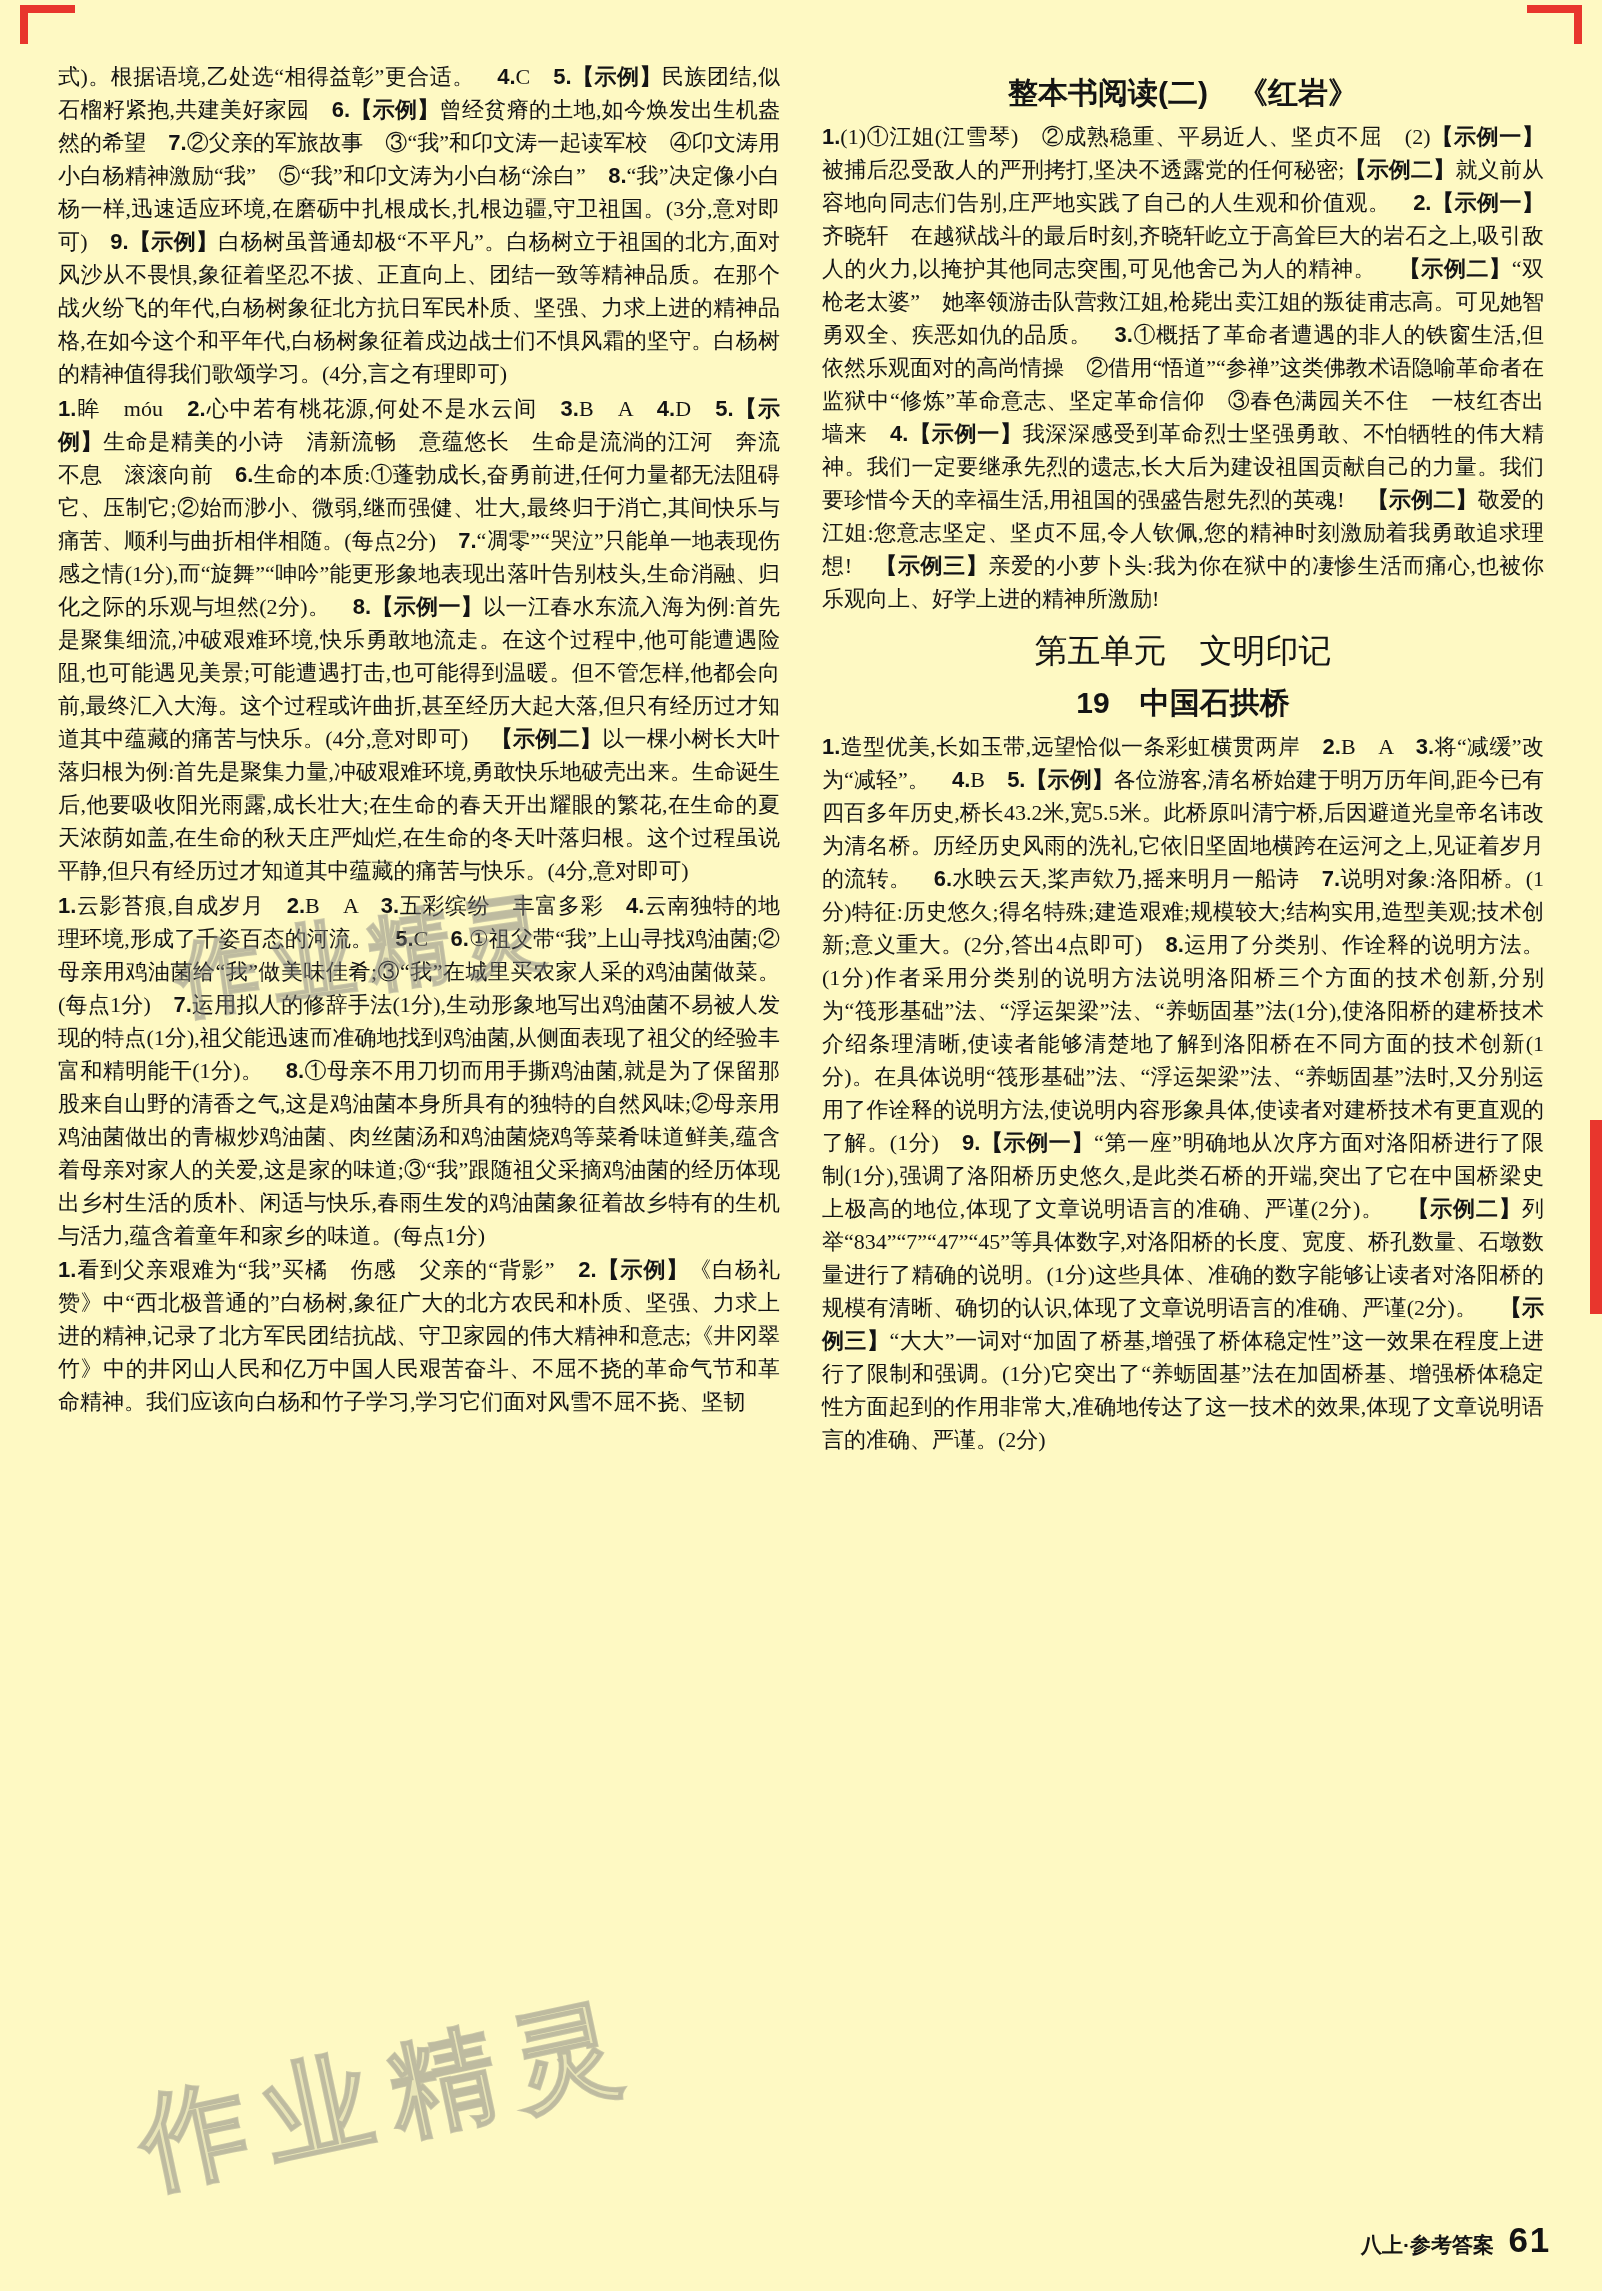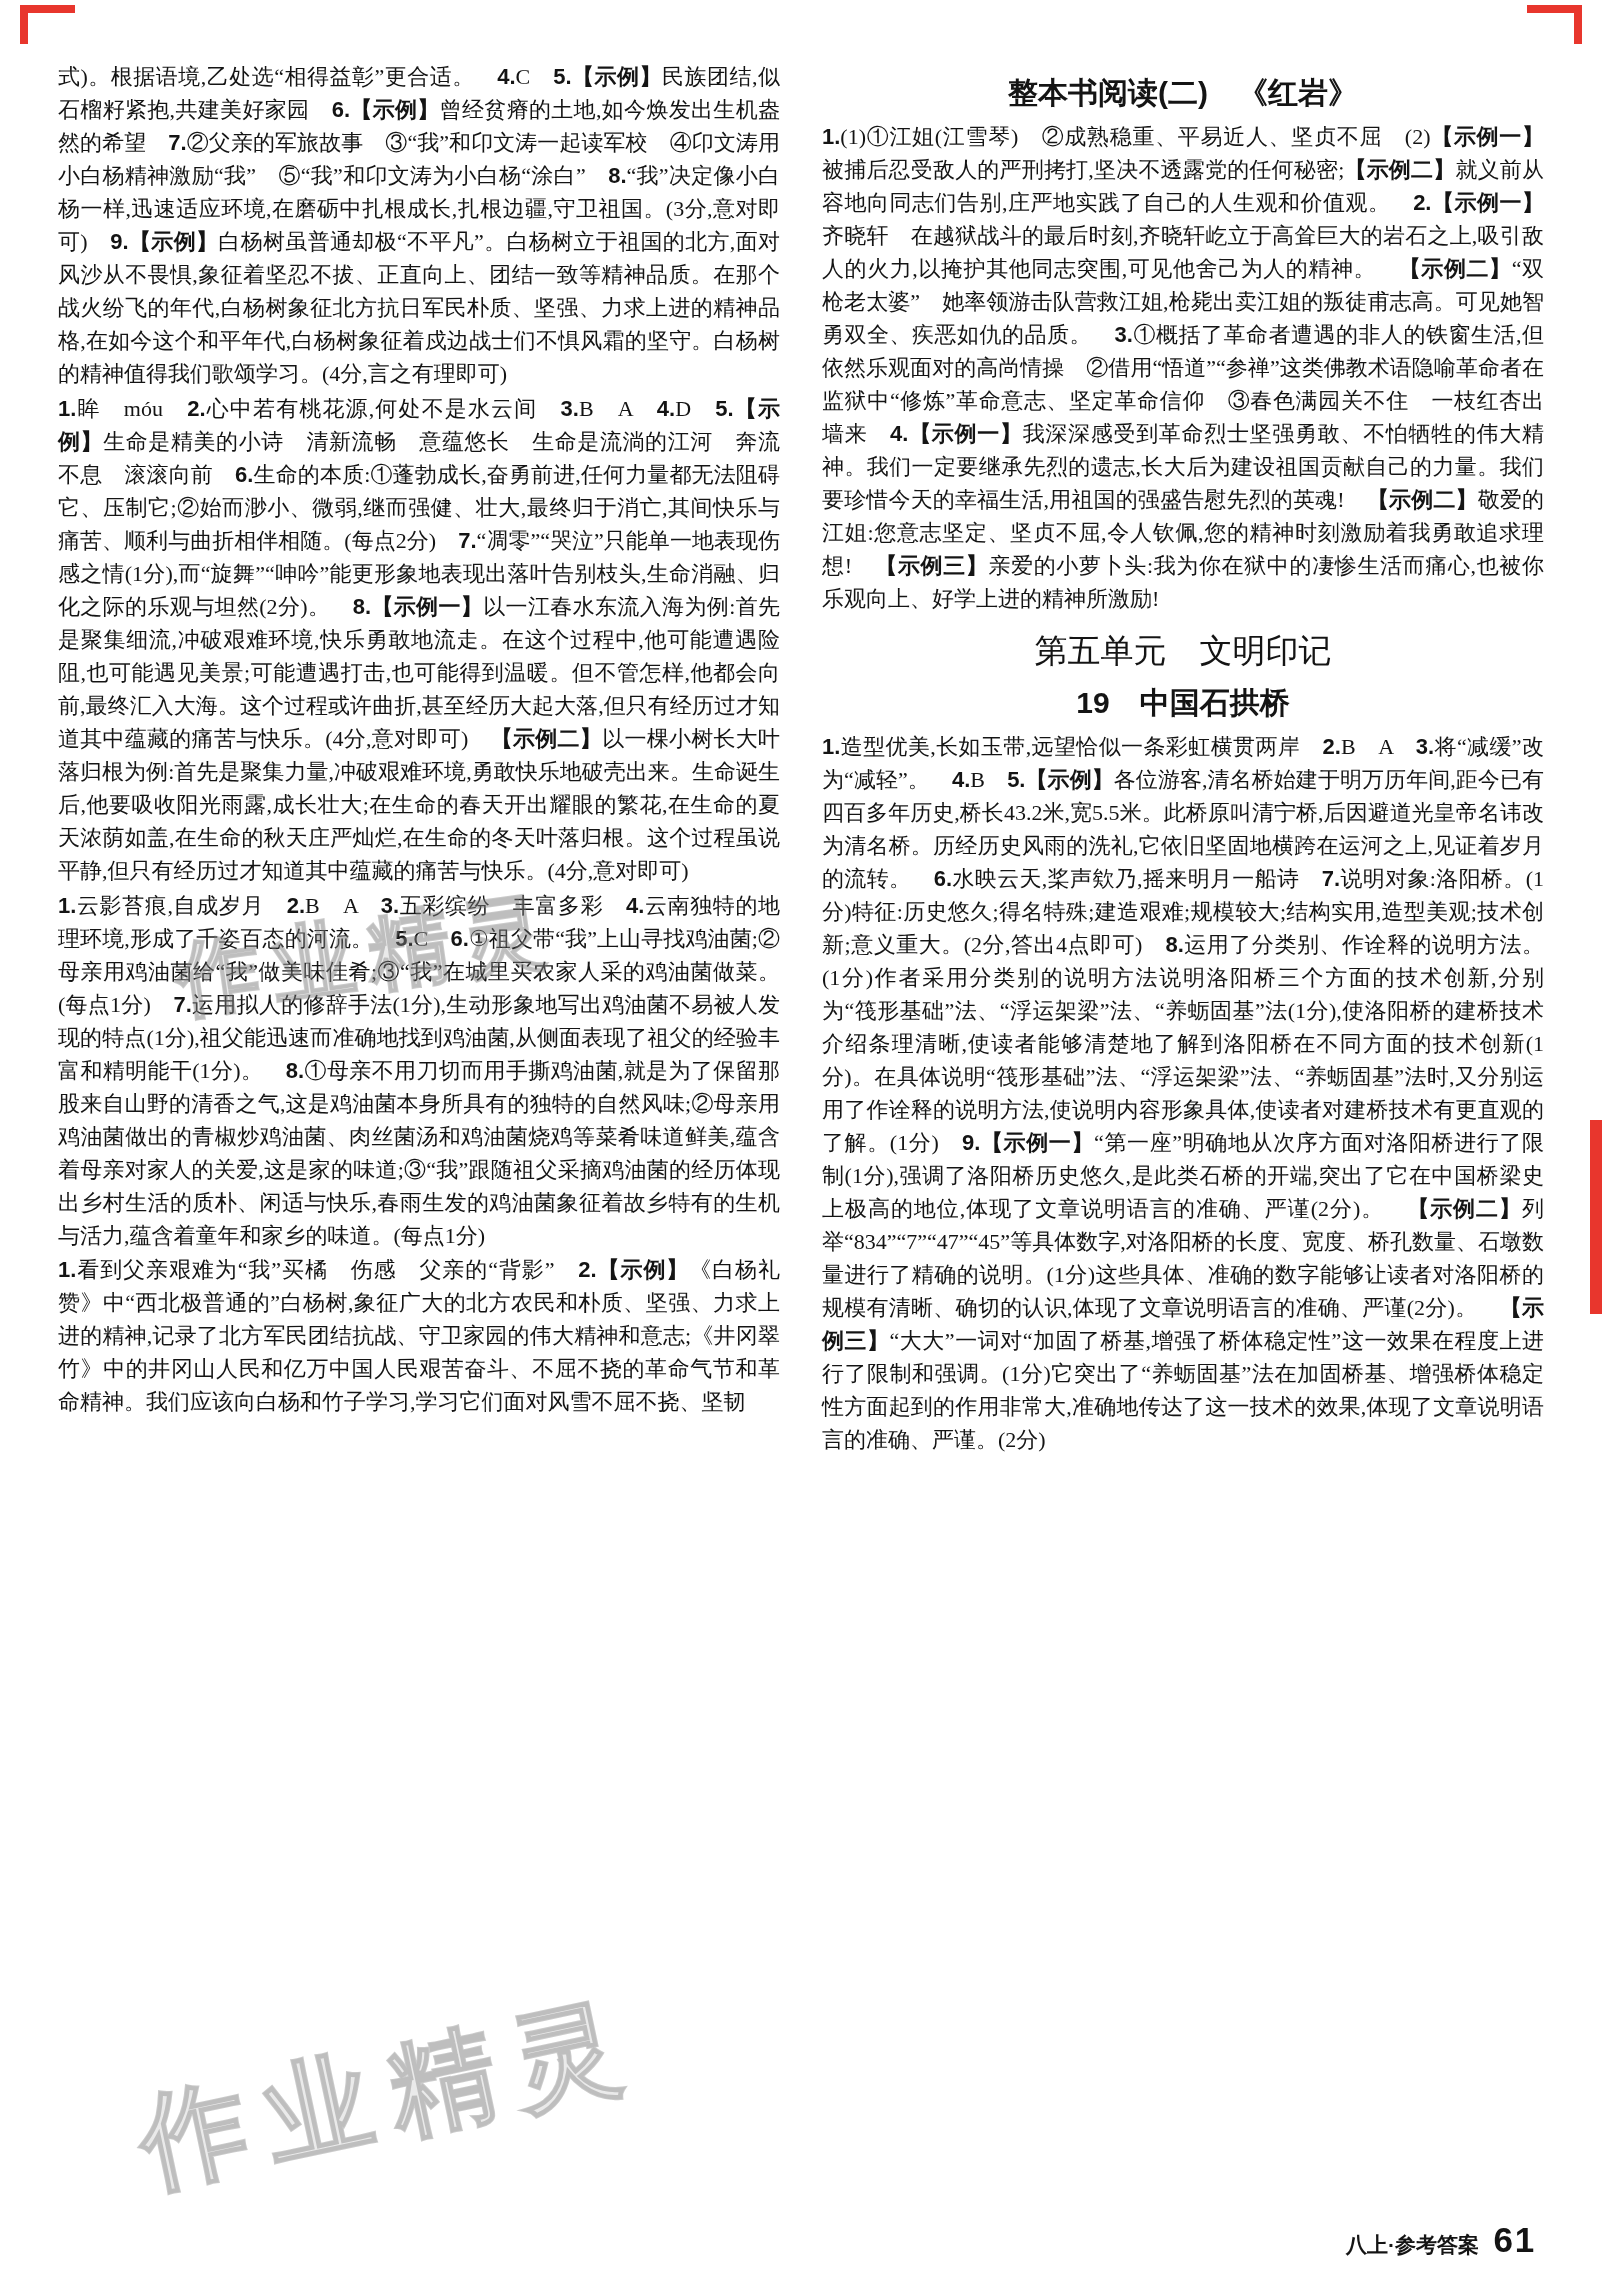--- a/index.html
+++ b/index.html
@@ -1,39 +1,39 @@
 <!DOCTYPE html>
 <html style="--red: #e8362d;font-size:14.5px"><head>
 <meta charset="utf-8">
 <style>
   :root { --red:#e8362d; }
   html,body { margin:0; padding:0; background:#e9e9e9; }
   .page {
     position:relative; width:1602px; height:2291px; margin:0 auto;
-    background:#ffffff; overflow:hidden;
+    background:#fef9c3; overflow:hidden;
     font-family:"Liberation Serif","DejaVu Serif",serif; color:#141414;
   }
   .content {
     position:absolute; left:58px; right:58px; top:60px;
     display:flex; gap:42px;
   }
   .col { flex:1; min-width:0; font-size:22px; line-height:33px; text-align:justify; }
   .para { margin:0 0 1.8px 0; text-align:justify; word-break:break-all; }
   .para b, .h1, .h2, .footer, .wm {
     font-family:"Liberation Sans","DejaVu Sans",sans-serif;
   }
   .para b { font-weight:700; }
   .h2 { text-align:center; font-weight:700; font-size:30px; line-height:36px; margin:14.5px 0 9px; }
   .h1 { text-align:center; font-weight:400; font-size:33px; line-height:40px; margin:16.3px 0 7.2px; }
   .corner { position:absolute; top:5.4px; width:47px; height:31px; }
   .corner.tl { left:20px;  border-top:8.1px solid var(--red); border-left:8.1px solid var(--red); }
   .corner.tr { right:20px; border-top:8.1px solid var(--red); border-right:8.1px solid var(--red); }
   .edge-bar { position:absolute; right:0; top:1120px; width:11.8px; height:194px; background:var(--red); }
   .footer {
-    position:absolute; right:66px; bottom:31px;
+    position:absolute; right:51px; bottom:31px;
     display:flex; align-items:baseline; gap:14.5px;margin-left:26px;
   }
   .footer-label { font-size:21px; font-weight:700; }
   .page-num { font-size:35px; font-weight:700; letter-spacing:1.8px; }
   .wm {
     position:absolute; font-weight:700; pointer-events:none; white-space:nowrap;
     color:rgba(125,125,125,0.16); -webkit-text-stroke:1.8px rgba(125,125,125,0.40);
   }
   .wm1 { left:176px; top:900px;  font-size:83px;  letter-spacing:12.7px; transform:rotate(-8deg); }
   .wm2 { left:136px; top:2022px; font-size:107px; letter-spacing:20px; transform:rotate(-12deg); }

